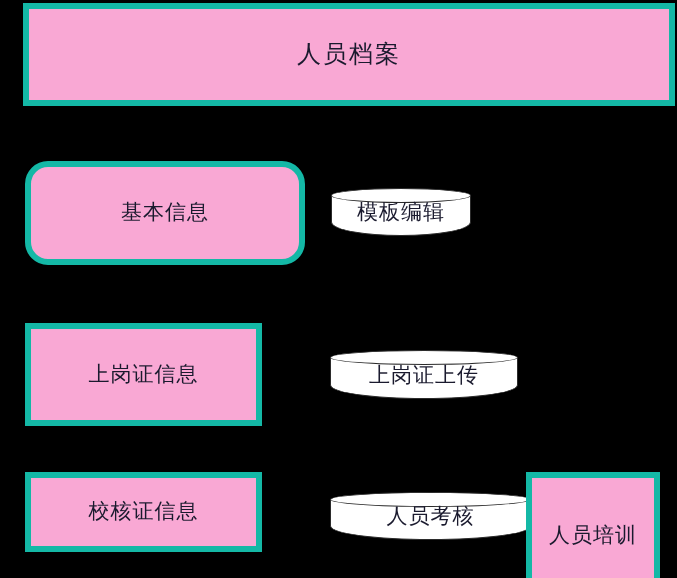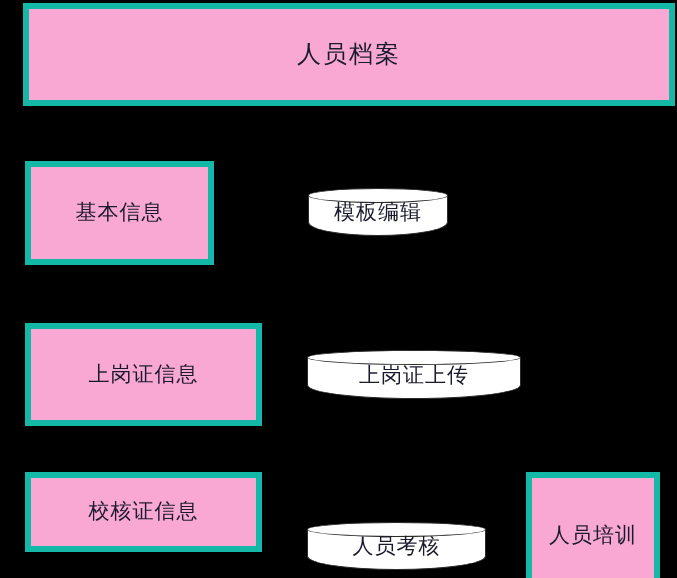--- a/index.html
+++ b/index.html
@@ -33,20 +33,21 @@
     letter-spacing: 1px;
     white-space: nowrap;
   }
   .title-rect .label {
     font-size: 24px;
     letter-spacing: 2px;
   }
   
   .cylinder {
     background: transparent;
+    margin-left: 23px;
   }
   .cyl-body {
     position: absolute;
     left: 0;
     right: 0;
     top: 7px;
     bottom: 0;
     background: #ffffff;
     border-left: 1px solid #2b2b2b;
     border-right: 1px solid #2b2b2b;
@@ -84,45 +85,45 @@
 </style>
 </head>
 <body>
 
 <div id="canvas">
 
   <div class="node rect title-rect" style="left:23px; top:3px; width:652px; height:103px;">
     <span class="label">人员档案</span>
   </div>
 
-  <div class="node rect" style="left:25px; top:161px; width:189px; height:104px;">
+  <div class="node rect" style="left:25px; top:161px; width:280px; height:104px;border-radius:23px;">
     <span class="label">基本信息</span>
   </div>
 
   <div class="node cylinder" style="left:308px; top:188px; width:140px; height:48px;">
     <div class="cyl-body"></div>
     <div class="cyl-top"></div>
     <span class="label">模板编辑</span>
   </div>
 
   <div class="node rect" style="left:25px; top:323px; width:237px; height:103px;">
     <span class="label">上岗证信息</span>
   </div>
 
-  <div class="node cylinder" style="left:307px; top:350px; width:214px; height:49px;">
+  <div class="node cylinder" style="left:307px; top:350px; width:188px; height:49px;">
     <div class="cyl-body"></div>
     <div class="cyl-top"></div>
     <span class="label">上岗证上传</span>
   </div>
 
   <div class="node rect" style="left:25px; top:472px; width:237px; height:80px;">
     <span class="label">校核证信息</span>
   </div>
 
-  <div class="node cylinder" style="left:307px; top:522px; width:179px; height:48px;">
+  <div class="node cylinder" style="left:307px; top:492px; width:201px; height:48px;">
     <div class="cyl-body"></div>
     <div class="cyl-top"></div>
     <span class="label">人员考核</span>
   </div>
 
   <div class="node rect" style="left:526px; top:472px; width:134px; height:128px;">
     <span class="label">人员培训</span>
   </div>
 
 </div>

